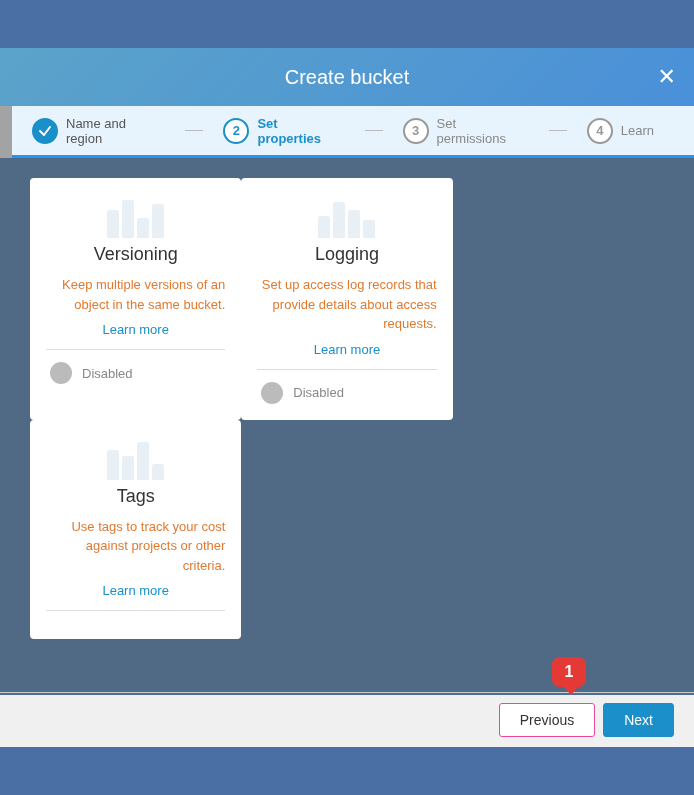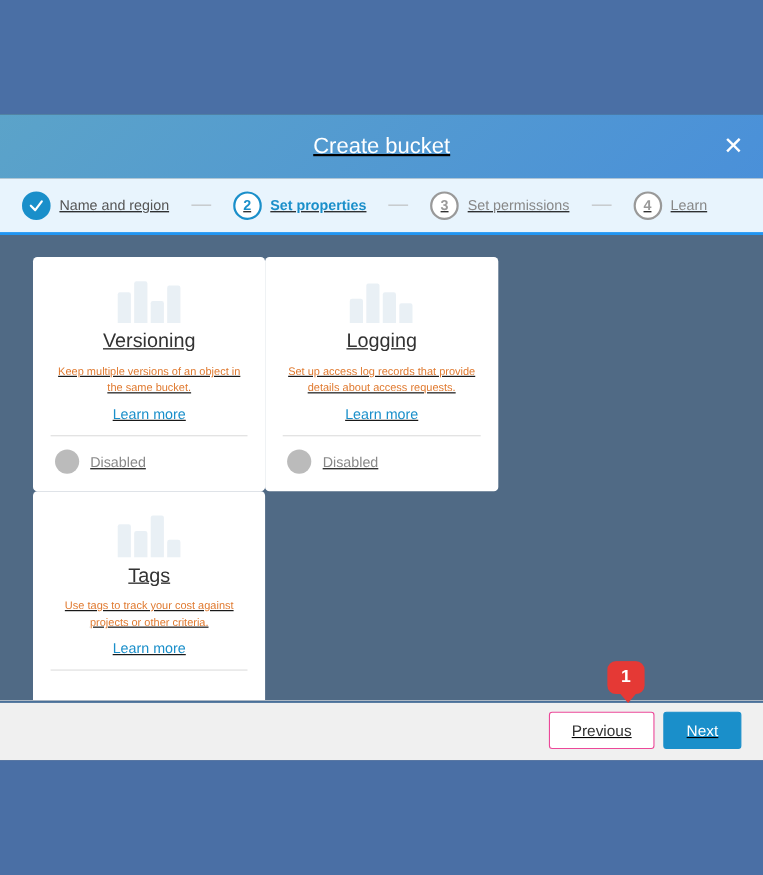--- a/index.html
+++ b/index.html
@@ -8,26 +8,25 @@
       height: 795px;
       background: #4a6fa5;
       font-family: Arial, sans-serif;
       display: flex;
       align-items: center;
       justify-content: center;
       overflow: hidden;
     }
     .modal {
       width: 694px;
-      height: 587px;
-      background: #404040;
+      height: 699px;
+      background: #a3a3a3;
       display: flex;
       flex-direction: column;
       position: relative;
-      text-decoration: underline;
     }
     .modal-header {
       background: linear-gradient(135deg, #5ba3c9 0%, #4a90d9 100%);
       padding: 14px 20px;
       display: flex;
       align-items: center;
       justify-content: center;
       position: relative;
       min-height: 58px;
     }
@@ -48,20 +47,21 @@
       border: none;
       line-height: 1;
     }
     .steps-bar {
       background: #e8f4fd;
       padding: 0 20px;
       display: flex;
       align-items: center;
       height: 52px;
       border-bottom: 3px solid #2196F3;
+      margin-left: 12px;
     }
     .step {
       display: flex;
       align-items: center;
       gap: 8px;
       margin-right: 20px;
       font-size: 14px;
     }
     .step-circle {
       width: 26px;
@@ -131,23 +131,23 @@
       min-height: 200px;
     }
     .card-title {
       font-size: 18px;
       font-weight: normal;
       color: #333;
       margin-bottom: 10px;
       text-align: center;
     }
     .card-desc {
-      font-size: 10px;
+      font-size: 13px;
       color: #e07a30;
-      text-align: center;
+      text-align: right;
       line-height: 1.5;
       margin-bottom: 8px;
     }
     .card-learn-more {
       font-size: 13px;
       color: #1a8fca;
       text-decoration: none;
       cursor: pointer;
       margin-bottom: 12px;
     }

